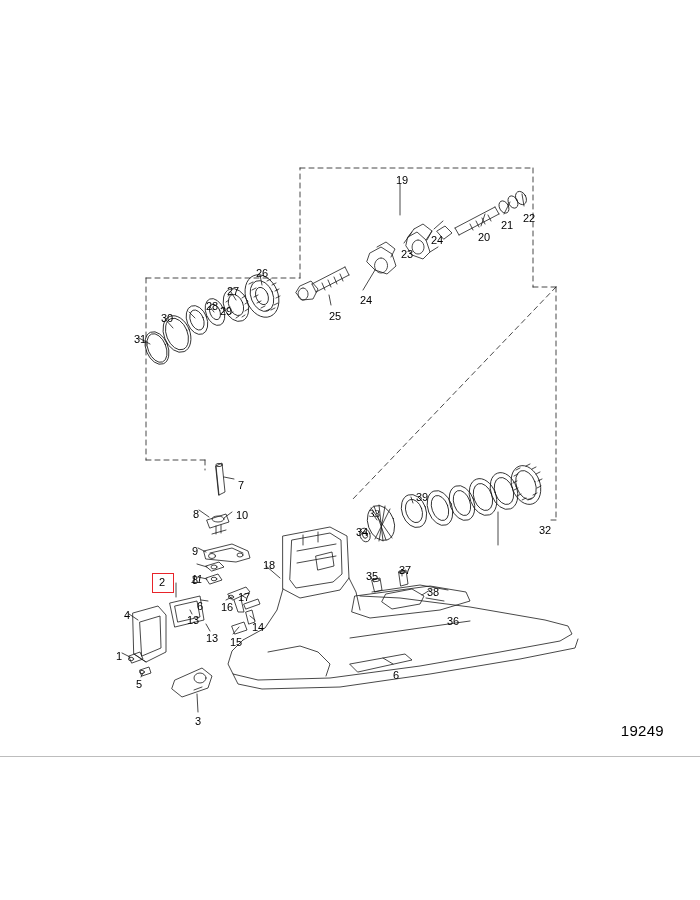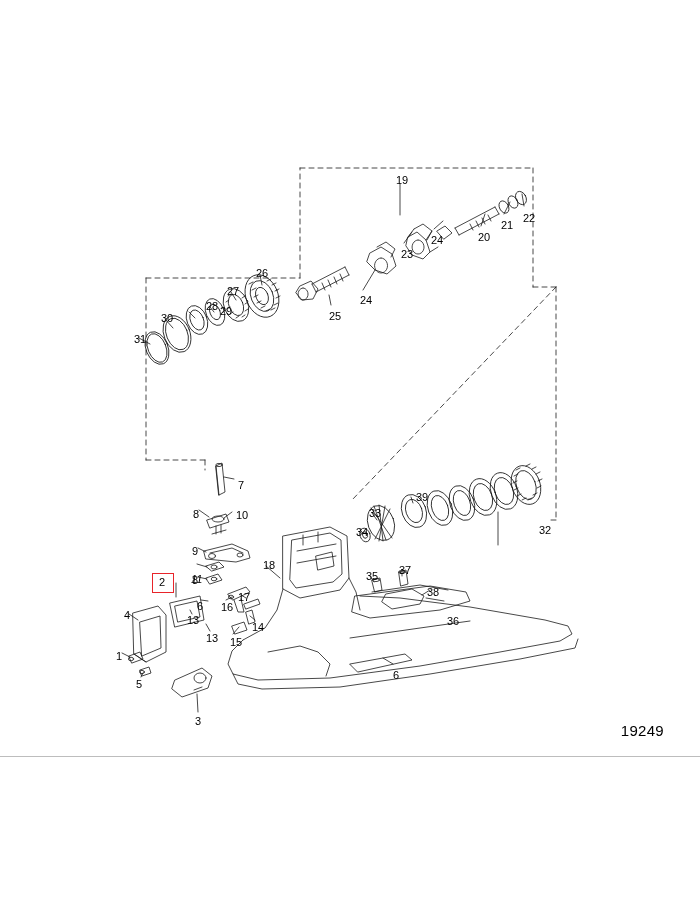--- a/index.html
+++ b/index.html
@@ -299,21 +299,21 @@
   <div class="callout" style="left:230px; top:637px;">15</div>
   <div class="callout" style="left:221px; top:602px;">16</div>
   <div class="callout" style="left:238px; top:592px;">17</div>
   <div class="callout" style="left:252px; top:622px;">14</div>
   <div class="callout" style="left:263px; top:560px;">18</div>
   <div class="callout" style="left:124px; top:610px;">4</div>
   <div class="callout" style="left:116px; top:651px;">1</div>
   <div class="callout" style="left:136px; top:679px;">5</div>
   <div class="callout" style="left:195px; top:716px;">3</div>
   <div class="callout" style="left:393px; top:670px;">6</div>
-  <div class="callout" style="left:369px; top:508px;">33</div>
+  <div class="callout" style="left:369px; top:508px;font-family:Liberation Serif, serif;">33</div>
   <div class="callout" style="left:356px; top:527px;">34</div>
   <div class="callout" style="left:408px; top:492px;margin-left:8px;">39</div>
   <div class="callout" style="left:495px; top:525px;margin-left:44px;">32</div>
   <div class="callout" style="left:366px; top:571px;">35</div>
   <div class="callout" style="left:399px; top:565px;">37</div>
   <div class="callout" style="left:427px; top:587px;text-align:center;">38</div>
   <div class="callout" style="left:447px; top:604px;margin-top:12px;">36</div>
 
   <div id="drawing-number">19249</div>
   <div id="footer-rule"></div>

